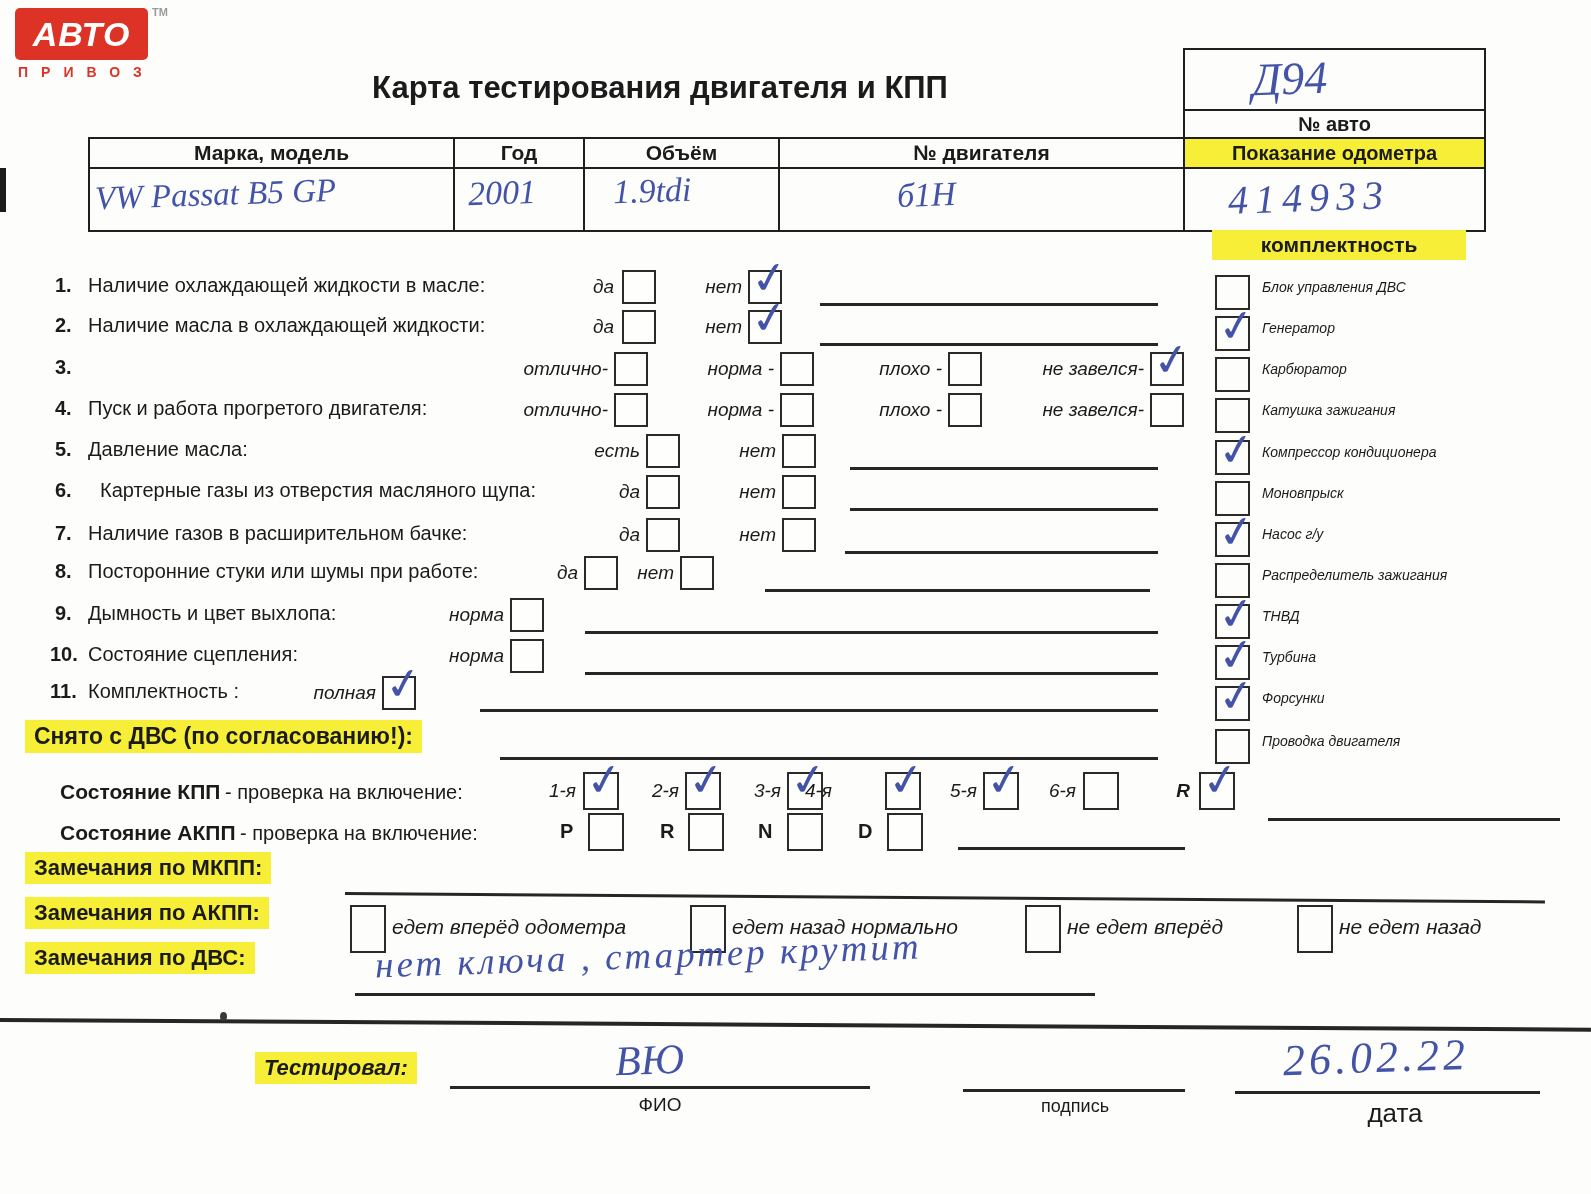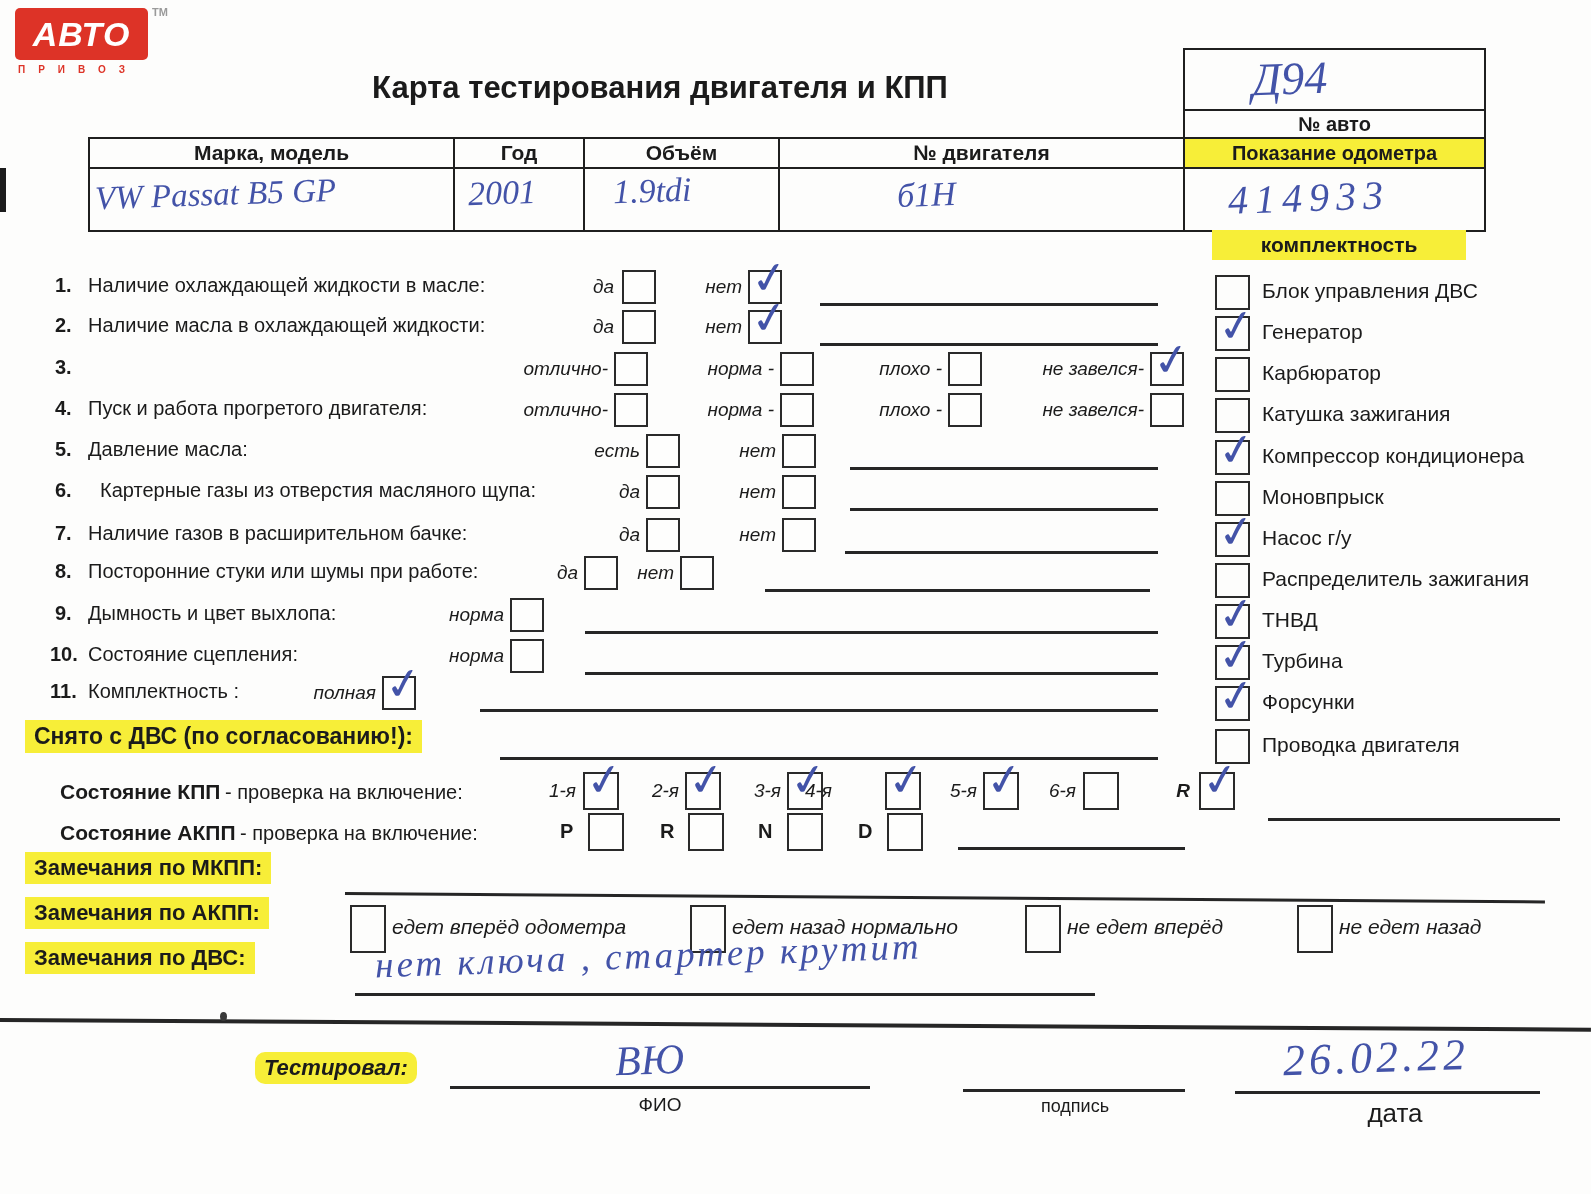--- a/index.html
+++ b/index.html
@@ -17,35 +17,35 @@
   .hl{background:#f7ee38;}
   .rlabel{position:absolute;font-weight:700;font-size:22px;padding:3px 9px;white-space:nowrap;}
   .hw{position:absolute;font-family:"Liberation Serif",serif;font-style:italic;color:#4353a8;
       white-space:nowrap;transform:rotate(-2deg);}
   .cell{position:absolute;border:2px solid #1f1f1f;box-sizing:border-box;display:flex;
         align-items:center;justify-content:center;font-size:21px;font-weight:700;}
   .crow{position:absolute;left:0;right:0;height:38px;}
   .cbox{position:absolute;left:1215px;top:2px;width:31px;height:31px;border:2px solid #2a2a2a;}
   .cbox.checked::after{content:"\2713";position:absolute;left:1px;top:-14px;font-size:44px;line-height:1;
         color:#4353a8;transform:rotate(-8deg);}
-  .clbl{position:absolute;left:1262px;top:6px;font-size:21px;white-space:nowrap;}
+  .clbl{position:absolute;left:1262px;top:6px;font-size:14px;white-space:nowrap;font-style:italic;}
   .tallbox{position:absolute;width:32px;height:44px;border:2px solid #2a2a2a;}
   .logo{position:absolute;left:15px;top:8px;width:133px;height:52px;background:#dd3327;border-radius:5px;
         display:flex;align-items:center;justify-content:center;color:#fff;font-weight:700;
         font-style:italic;font-size:34px;letter-spacing:1px;}
   .itq{font-style:italic;}
 </style>
 </head>
 <body>
 
 <div class="page">
 
   <div class="logo">АВТО</div>
   <div class="abs" style="left:152px;top:6px;font-size:11px;color:#9a9a9a;font-weight:700;">TM</div>
-  <div class="abs" style="left:18px;top:64px;font-size:10px;font-weight:700;color:#dd3327;letter-spacing:13px;">ПРИВОЗ</div>
+  <div class="abs" style="left:18px;top:64px;font-size:14px;font-weight:700;color:#dd3327;letter-spacing:13px;">ПРИВОЗ</div>
 
   <div class="abs" style="left:300px;top:70px;width:720px;text-align:center;font-weight:700;font-size:31px;">Карта тестирования двигателя  и КПП</div>
 
   <div class="cell" style="left:1183px;top:48px;width:303px;height:63px;"></div>
   <div class="hw" style="left:1252px;top:52px;font-size:46px;">Д94</div>
   <div class="cell" style="left:1183px;top:109px;width:303px;height:30px;font-size:20px;">№ авто</div>
 
   <div class="cell" style="left:88px;top:137px;width:367px;height:32px;">Марка, модель</div>
   <div class="cell" style="left:453px;top:137px;width:132px;height:32px;">Год</div>
   <div class="cell" style="left:583px;top:137px;width:197px;height:32px;">Объём</div>
@@ -224,21 +224,21 @@
     <span class="tallbox" style="left:1297px;top:8px"></span>
     <span class="ol" style="left:1339px;top:18px;width:180px;text-align:left;font-size:21px">не едет назад</span>
   </div>
 
   <div class="rlabel hl" style="left:25px;top:942px;">Замечания по ДВС:</div>
   <div class="hw" style="left:375px;top:934px;font-size:37px;letter-spacing:3px;">нет ключа , стартер крутит</div>
   <div class="ul" style="left:355px;top:993px;width:740px;"></div>
 
   <div class="ul" style="left:0;top:1018px;width:1591px;border-top-width:4px;transform:rotate(0.35deg);transform-origin:left top;"></div>
 
-  <div class="rlabel hl itq" style="left:255px;top:1052px;border-radius:10px;">Тестировал:</div>
+  <div class="rlabel hl itq" style="left:255px;top:1052px;">Тестировал:</div>
   <div class="hw" style="left:615px;top:1036px;font-size:42px;">ВЮ</div>
   <div class="ul" style="left:450px;top:1086px;width:420px;"></div>
   <div class="abs" style="left:560px;top:1094px;width:200px;text-align:center;font-size:19px;">ФИО</div>
   <div class="ul" style="left:963px;top:1089px;width:222px;"></div>
   <div class="abs" style="left:975px;top:1096px;width:200px;text-align:center;font-size:18px;">подпись</div>
   <div class="hw" style="left:1283px;top:1032px;font-size:44px;letter-spacing:4px;">26.02.22</div>
   <div class="ul" style="left:1235px;top:1091px;width:305px;"></div>
   <div class="abs" style="left:1295px;top:1098px;width:200px;text-align:center;font-size:26px;">дата</div>
 
   <div class="rlabel hl" style="left:1212px;top:230px;width:236px;text-align:center;font-size:21px;">комплектность</div>

